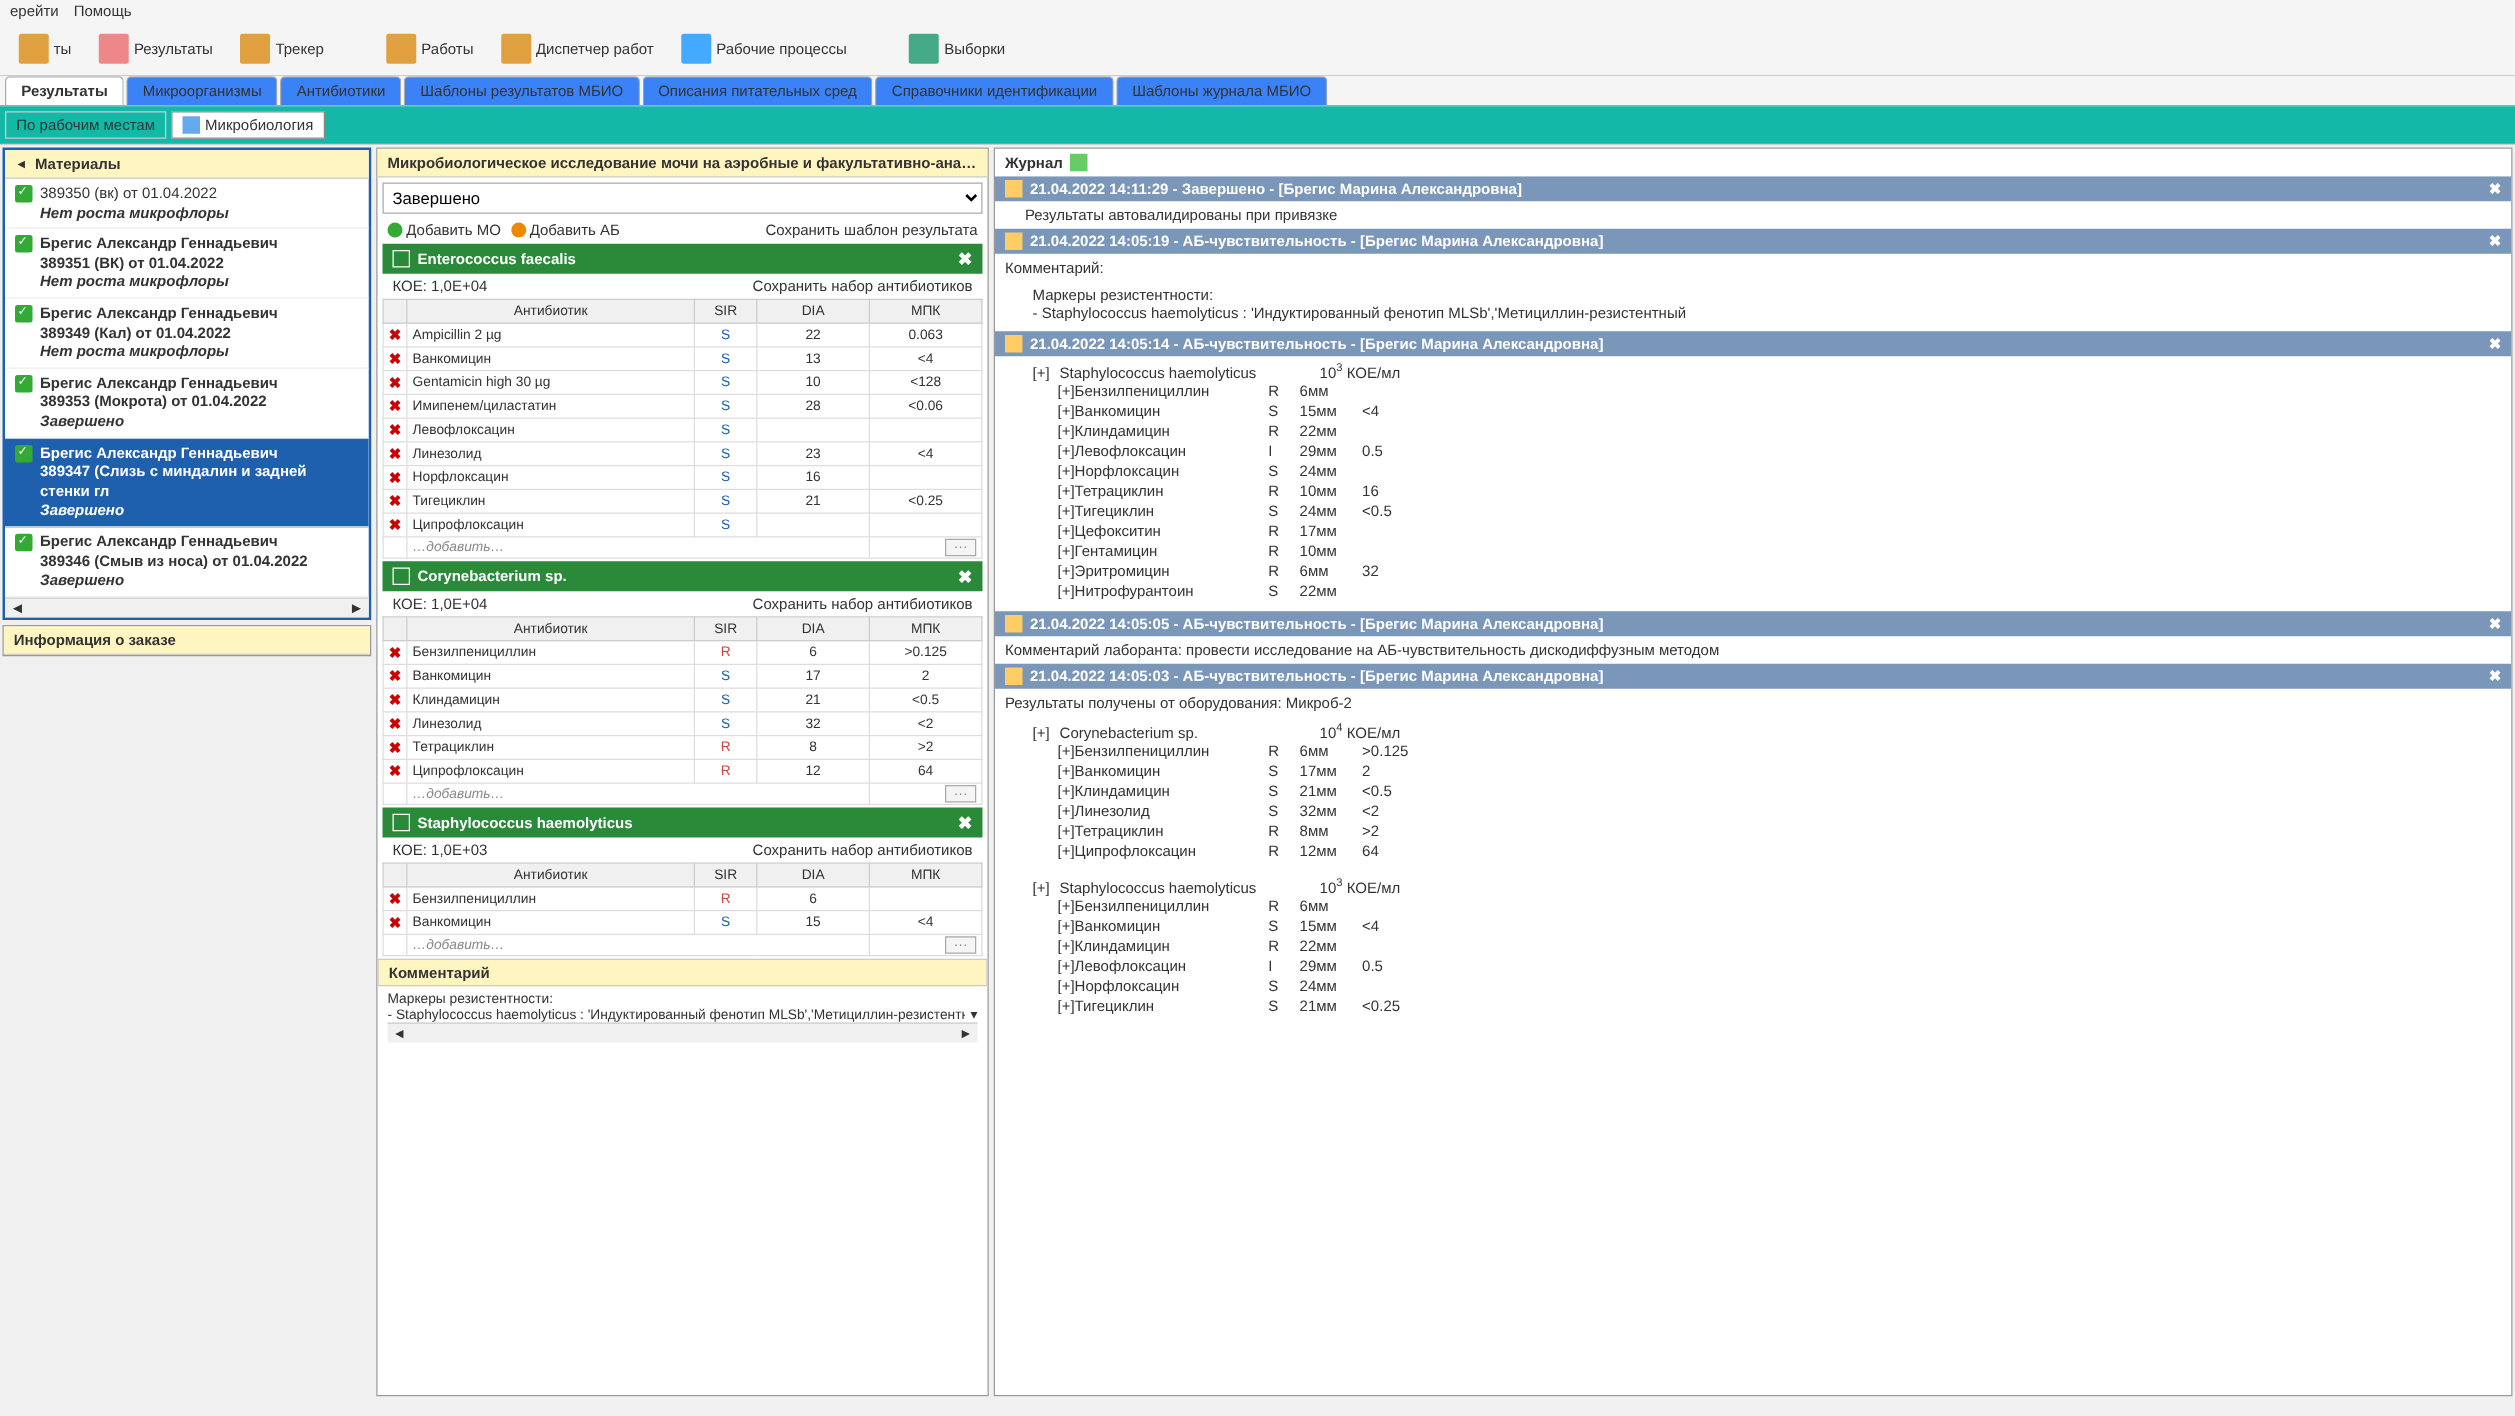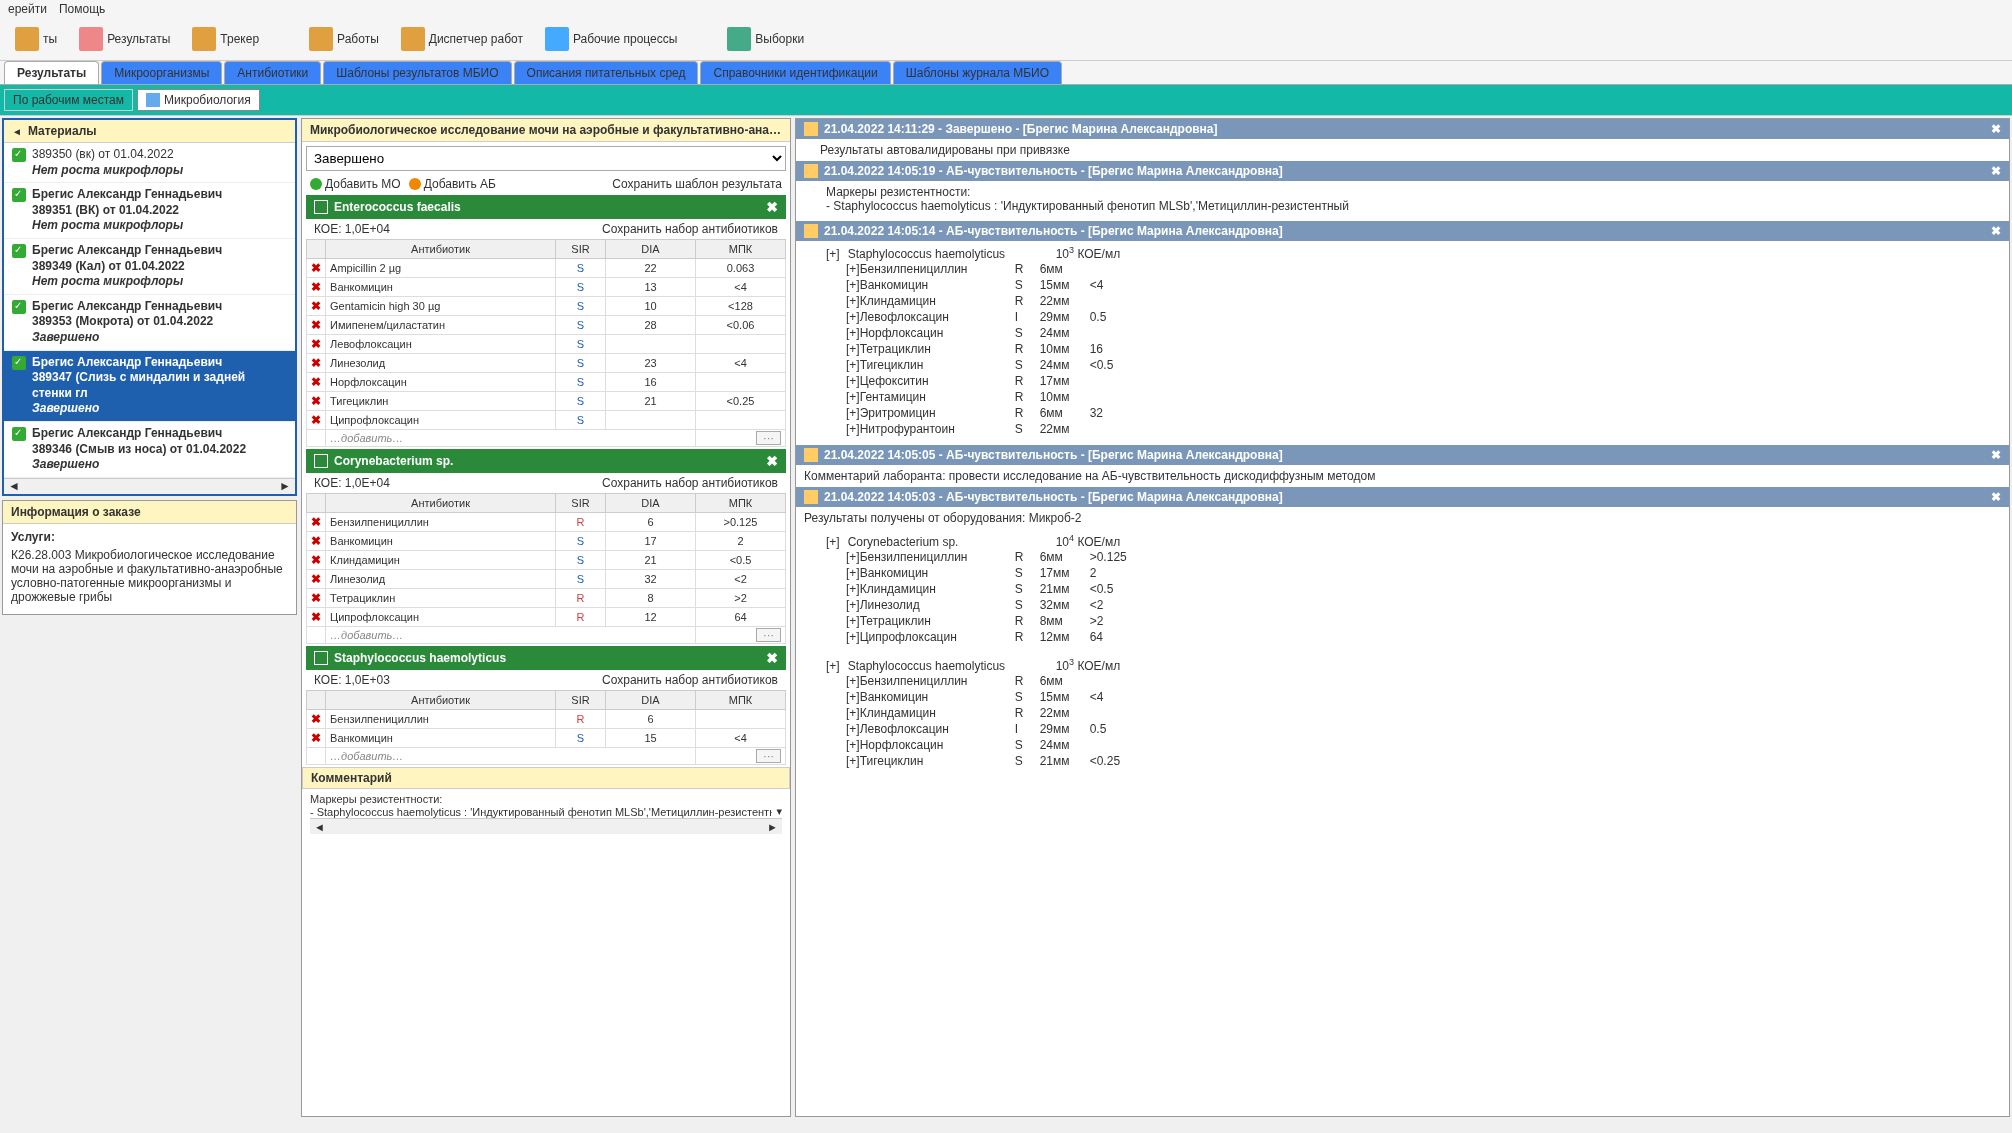--- a/index.html
+++ b/index.html
@@ -183,24 +183,20 @@
             <div class="material-status">Завершено</div>
           </div>
         </div>
       <div class="hscroll">
           <span>◄</span>
           <span>►</span>
         </div>
     </div>
     <div class="panel panel-left">
       <div class="panel-header">Информация о заказе</div>
-      <div class="info-panel">
-        <div class="info-row info-label">Услуги:</div>
-        <div class="info-row">К26.28.003   Микробиологическое исследование мочи на аэробные и факультативно-анаэробные условно-патогенные микроорганизмы и дрожжевые грибы</div>
-      </div>
     </div>
   </div>
 
   <div class="panel panel-mid">
     <div class="mid-title">Микробиологическое исследование мочи на аэробные и факультативно-анаэробные усл...</div>
     <select class="status-select">
       <option>Завершено</option>
     </select>
     <div class="action-row">
       <span class="action-link">
@@ -435,35 +431,40 @@
             <div class="hscroll">
               <span>◄</span>
               <span>►</span>
             </div>
           </div>
         </div>
       </div>
   </div>
 
   <div class="panel panel-right">
+    <div class="journal-header">
+      <span>Журнал</span>
+      <span class="journal-icon"></span>
+    </div>
     <div class="scroll-area" id="journal-container">
         <div>
           <div class="journal-entry-hdr">
             <span class="journal-edit-icon"></span>
             <span>21.04.2022 14:11:29 - Завершено - [Брегис Марина Александровна]</span>
             <span class="close">✖</span>
           </div>
           <div style="padding:4px 24px">Результаты автовалидированы при привязке</div>
         </div>
         <div>
           <div class="journal-entry-hdr">
             <span class="journal-edit-icon"></span>
             <span>21.04.2022 14:05:19 - АБ-чувствительность - [Брегис Марина Александровна]</span>
             <span class="close">✖</span>
           </div>
+          <div style="padding:4px 8px">Комментарий:</div>
           <div class="journal-body">Маркеры резистентности:<br>- Staphylococcus haemolyticus : 'Индуктированный фенотип MLSb','Метициллин-резистентный</div>
         </div>
         <div>
           <div class="journal-entry-hdr">
             <span class="journal-edit-icon"></span>
             <span>21.04.2022 14:05:14 - АБ-чувствительность - [Брегис Марина Александровна]</span>
             <span class="close">✖</span>
           </div>
           <div class="journal-body">
             <div class="j-org-line">

